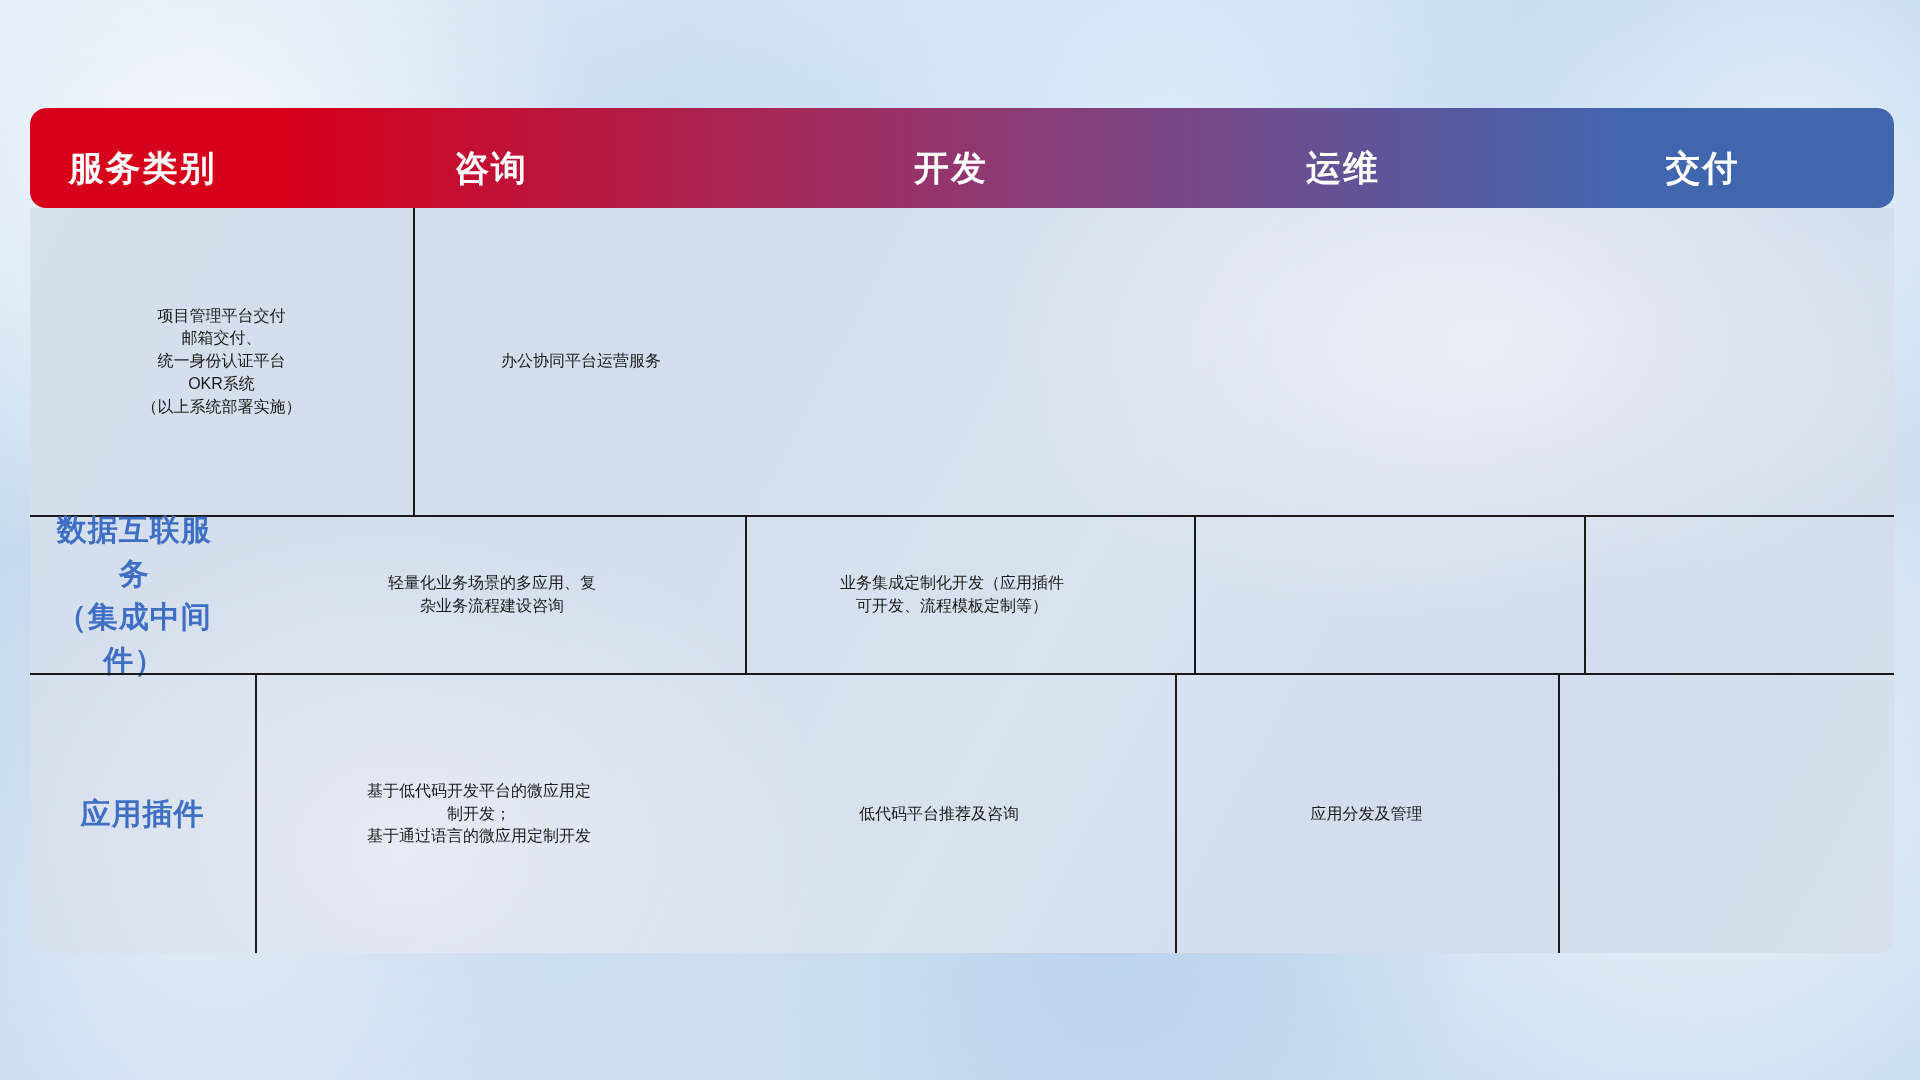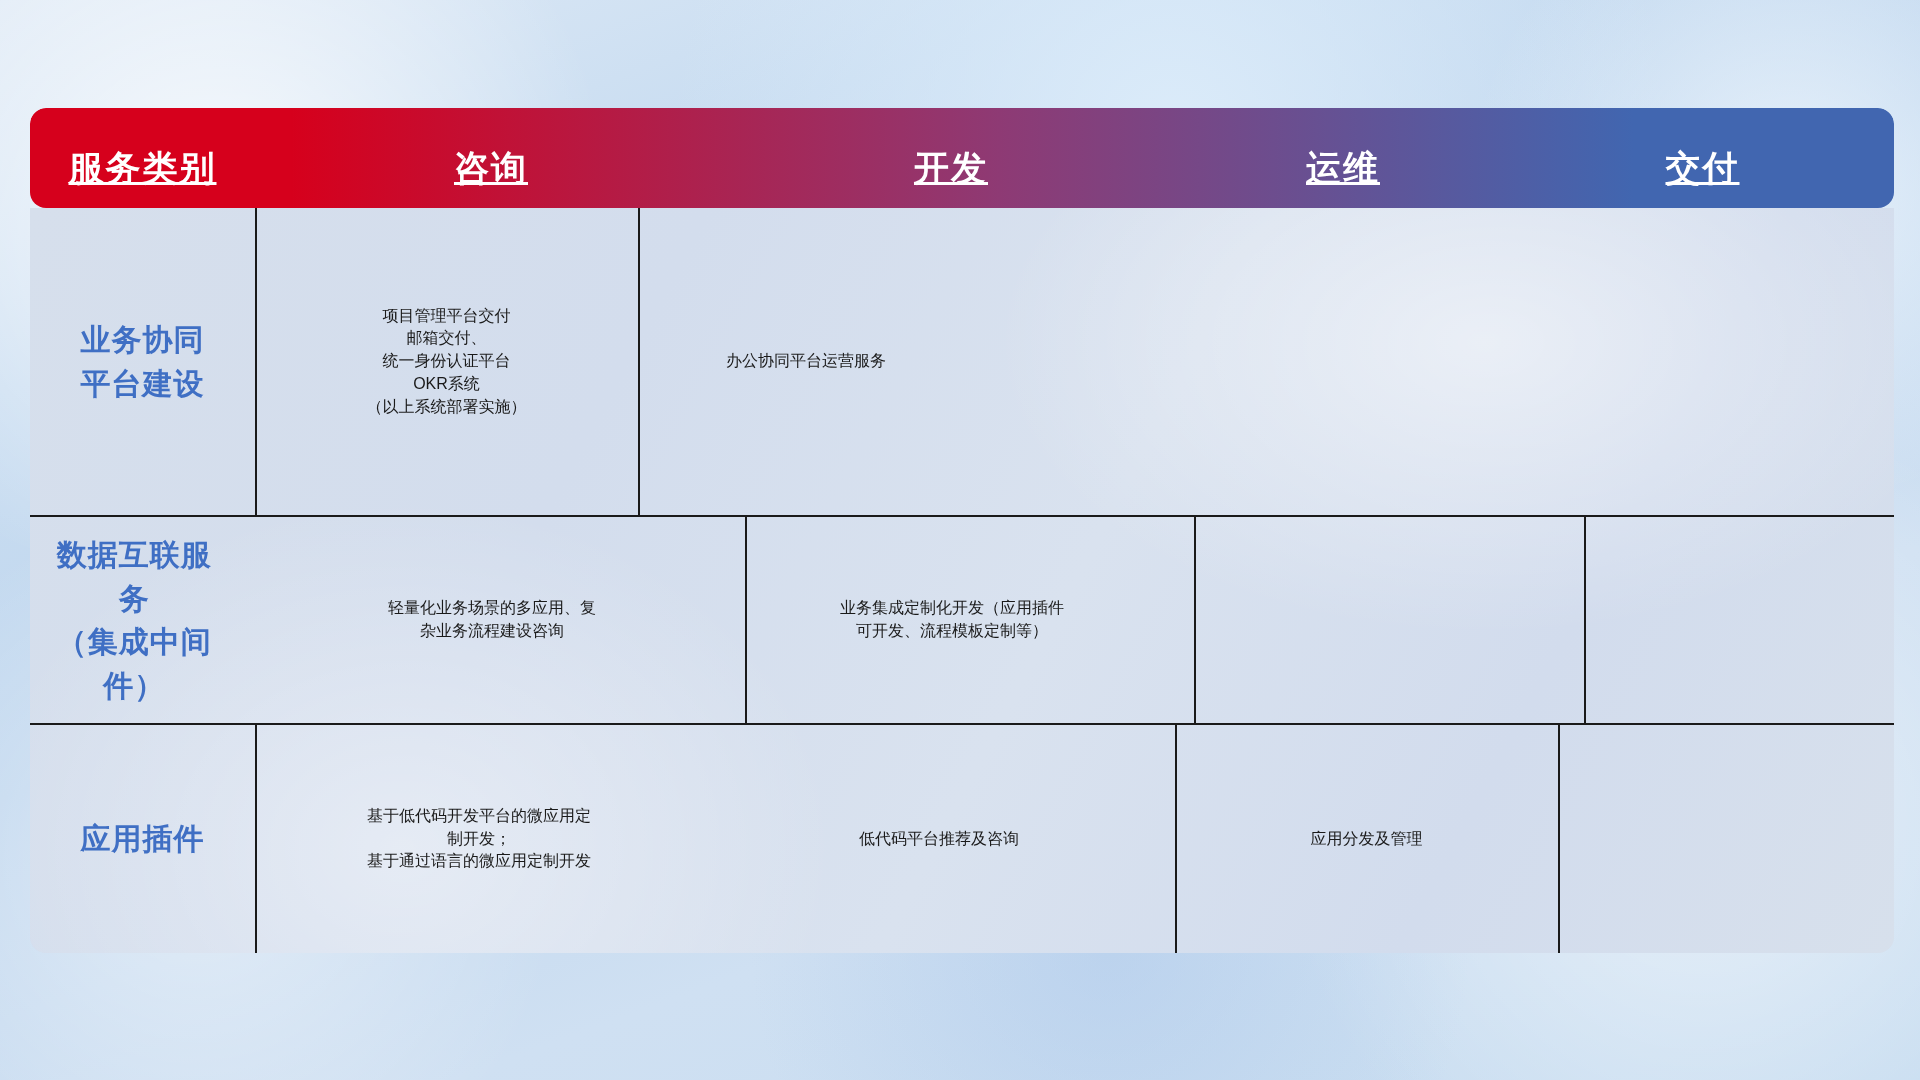--- a/index.html
+++ b/index.html
@@ -46,38 +46,37 @@
   }
   .th {
     position:relative;
     display:flex; align-items:center; justify-content:center;
     color:#fff;
     font-size:35px;
     font-weight:bold;
     letter-spacing:2px;
     height:100%;
     padding-top:20px;
-    text-decoration:underline;
   }
 
   .tbody {
     flex:1;
     border-radius:0 0 16px 16px;
     overflow:hidden;
     background:
       radial-gradient(ellipse 700px 420px at 78% 18%, rgba(255,255,255,.50), rgba(255,255,255,0) 70%),
       radial-gradient(ellipse 620px 500px at 20% 86%, rgba(255,255,255,.42), rgba(255,255,255,0) 70%),
       linear-gradient(118deg, #d6dfec 0%, #d3dded 30%, #d9e2ef 55%, #d2dced 78%, #d7e0ec 100%);
     display:flex; flex-direction:column;
   }
 
   .tr { display:flex; position:relative; }
   .tr + .tr { border-top:2px solid #1a1a1a; }
   .tr-1 { height:307px; }
-  .tr-2 { height:208px;gap:36px; }
+  .tr-2 { height:158px;gap:36px; }
   .tr-3 { flex:1; }
 
   .td {
     display:flex; align-items:center; justify-content:center;
     text-align:center;
     font-size:16px;
     line-height:1.42;
     color:#1a1a1a;
     padding:6px 14px;
     position:relative;
@@ -136,22 +135,20 @@
         <span>运维</span>
       </div>
       <div class="th c4">
         <span>交付</span>
       </div>
     </div>
 
     <div class="tbody">
 
       <div class="tr tr-1">
-        <div class="td c1 cat">业务协同
-平台建设</div>
         <div class="td c4">项目管理平台交付
 邮箱交付、
 统一身份认证平台
 OKR系统
 （以上系统部署实施）</div>
         <div class="td c5">办公协同平台运营服务</div>
       </div>
 
       <div class="tr tr-2">
         <div class="td c1 cat">数据互联服务

